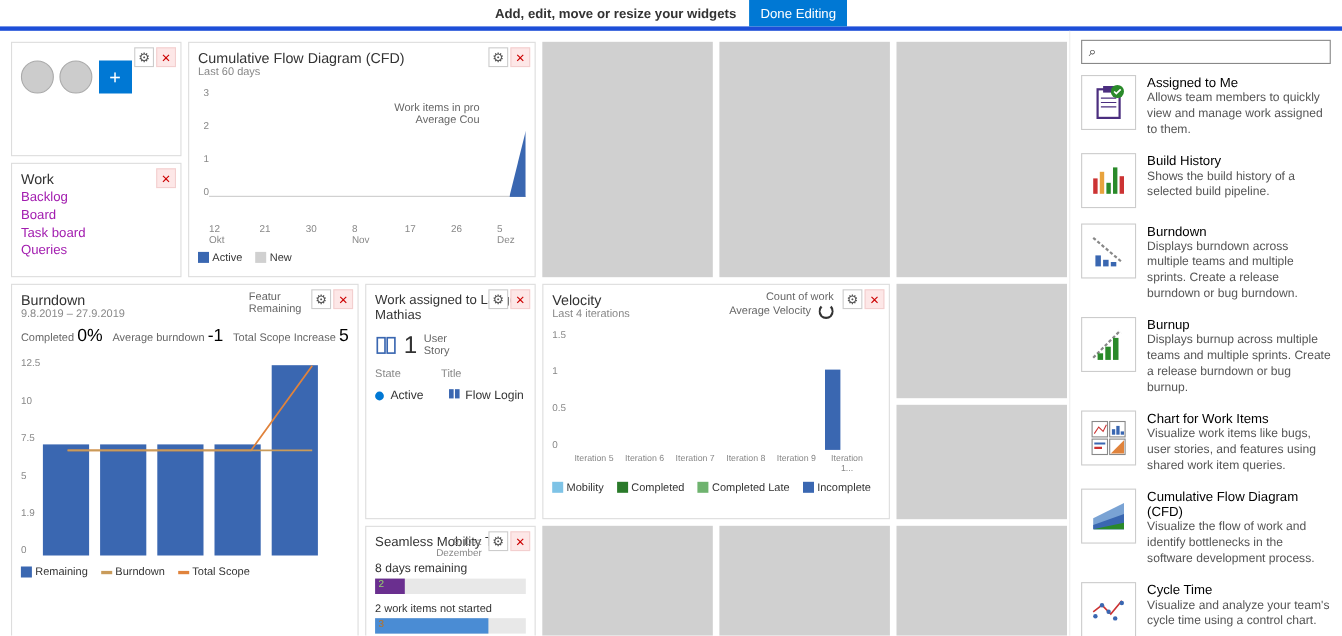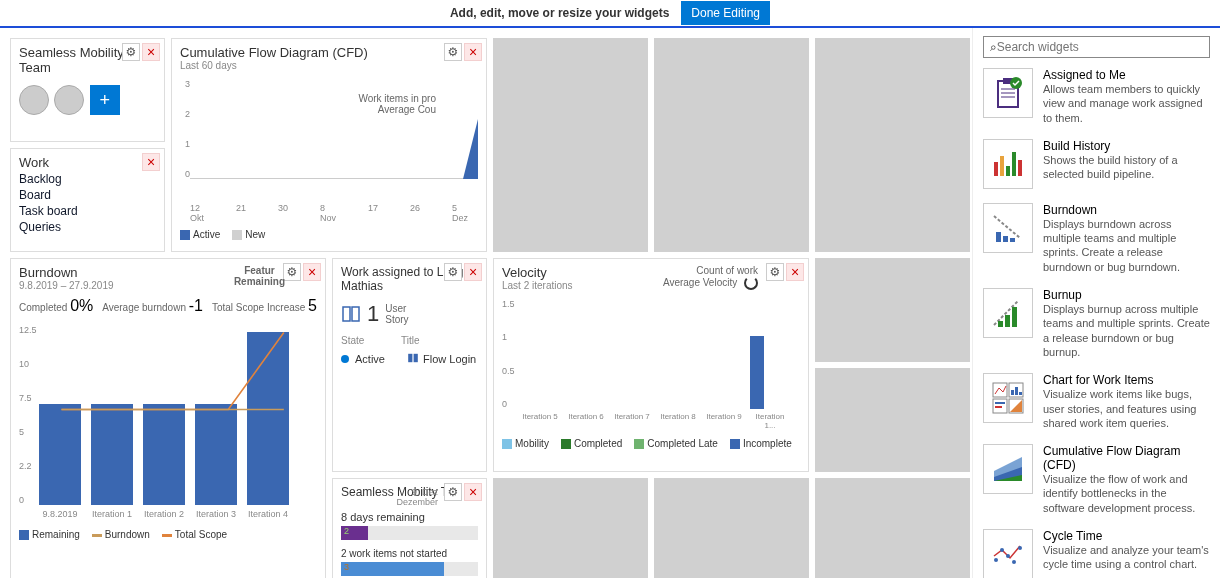--- a/index.html
+++ b/index.html
@@ -1,17 +1,17 @@
 <!DOCTYPE html>
 <html><head>
 <meta charset="utf-8">
 <style>
 * { box-sizing: border-box; margin: 0; padding: 0; font-family: "Segoe UI", Arial, sans-serif; }
 body { background: #fff; font-size: 12px; color: #333; overflow: hidden; }
-.topbar { height: 28px; display: flex; align-items: center; justify-content: center; gap: 12px; border-bottom: 2px solid #1d4ed8; }
+.topbar { height: 28px; display: flex; align-items: center; justify-content: center; gap: 12px; border-bottom: 4px solid #1d4ed8; }
 .topbar-text { font-size: 12px; font-weight: 600; }
 .done-btn { background: #0078d4; color: #fff; border: none; padding: 5px 10px; font-size: 12px; cursor: pointer; }
 .main { display: flex; height: 550px; }
 .dashboard { flex: 1; padding: 10px; overflow: hidden; position: relative; }
 .sidebar { width: 248px; border-left: 1px solid #eee; padding: 8px 10px; overflow-y: auto; }
 .sidebar h3 { font-size: 14px; font-weight: 400; margin-bottom: 6px; }
 .search-box { display: flex; align-items: center; border: 1px solid #888; padding: 3px 6px; margin-bottom: 10px; }
 .search-box input { border: none; outline: none; flex: 1; font-size: 12px; }
 .widget-item { display: flex; gap: 10px; margin-bottom: 14px; }
 .widget-icon { width: 50px; height: 50px; border: 1px solid #ccc; flex-shrink: 0; display: flex; align-items: center; justify-content: center; font-size: 24px; }
@@ -22,21 +22,21 @@
 .card { border: 1px solid #ddd; background: #fff; position: relative; padding: 6px 8px; }
 .placeholder { background: #d0d0d0; border: none; }
 .card-title { font-size: 13px; font-weight: 400; }
 .card-sub { font-size: 10px; color: #888; }
 .card-controls { position: absolute; top: 4px; right: 4px; display: flex; gap: 2px; }
 .ctrl { width: 18px; height: 18px; display: flex; align-items: center; justify-content: center; cursor: pointer; font-size: 12px; }
 .ctrl.gear { border: 1px solid #ccc; background: #fff; color: #555; }
 .ctrl.close { border: 1px solid #f3cfcf; background: #fde7e7; color: #c00; font-size: 14px; }
 .team-card .avatar { width: 30px; height: 30px; border-radius: 50%; background: #ccc; display: inline-block; border: 1px solid #aaa; margin-right: 2px; vertical-align: middle; }
 .add-avatar { width: 30px; height: 30px; background: #0078d4; color: #fff; display: inline-flex; align-items: center; justify-content: center; font-size: 18px; cursor: pointer; vertical-align: middle; }
-.links a { display: block; color: #0f172a; text-decoration: none; font-size: 12px; margin: 2px 0; }
+.links a { display: block; color: #a21caf; text-decoration: none; font-size: 12px; margin: 2px 0; }
 
 .cfd-right { position: absolute; top: 6px; right: 50px; font-size: 10px; color: #666; text-align: right; margin-top: 48px; }
 .chart-area { position: relative; height: 120px; margin: 8px 0 4px 10px; }
 .y-axis { position: absolute; left: -10px; top: 0; bottom: 20px; width: 10px; display: flex; flex-direction: column; justify-content: space-between; font-size: 9px; color: #888; text-align: right; }
 .x-axis { display: flex; justify-content: space-between; font-size: 9px; color: #888; padding: 0 10px; }
 .legend { font-size: 10px; display: flex; gap: 12px; margin-top: 6px; }
 .legend .sw { width: 10px; height: 10px; display: inline-block; margin-right: 3px; vertical-align: middle; }
 
 .burndown-stats { display: flex; justify-content: space-between; font-size: 10px; color: #666; margin: 6px 0; }
 .burndown-stats .big { font-size: 16px; color: #000; }
@@ -82,21 +82,20 @@
 
 <div class="main">
   <div class="dashboard">
     <div class="grid">
 
       <div class="card team-card" style="grid-column: span 1; grid-row: span 1;">
         <div class="card-controls">
           <div class="ctrl gear">⚙</div>
           <div class="ctrl close">×</div>
         </div>
-        <div class="card-title">Seamless Mobility Team</div>
         <div style="margin-top:10px;">
           <span class="avatar"></span>
           <span class="avatar"></span>
           <span class="add-avatar">+</span>
         </div>
       </div>
 
       <div class="card" style="grid-column: 2 / span 2; grid-row: 1 / span 2;">
         <div class="card-controls">
           <div class="ctrl gear">⚙</div>
@@ -147,53 +146,46 @@
         <a href="#">Queries</a>
       </div>
 
       <div class="card" style="grid-column:1/span 2;grid-row:3/span 3;">
         <div class="card-controls">
           <div class="ctrl gear">⚙</div>
           <div class="ctrl close">×</div>
         </div>
         <div class="card-title">Burndown</div>
         <div class="card-sub">9.8.2019 – 27.9.2019</div>
-        <div style="position:absolute;top:6px;right:40px;font-size:10px;color:#666;text-align:center;font-weight:bold;">
+        <div style="position:absolute;top:6px;right:51px;font-size:10px;color:#666;text-align:left;">
           <span>Featur</span><br><span>Remaining</span>
         </div>
         <div class="burndown-stats">
           <div><span>Completed</span> <span class="big">0%</span></div>
           <div style="text-align:right"><span>Average burndown</span> <span class="big">-1</span></div>
           <div style="text-align:right"><span>Total Scope Increase</span> <span class="big">5</span></div>
         </div>
         <div class="bar-chart">
           <div class="yax">
               <span>12.5</span>
               <span>10</span>
               <span>7.5</span>
               <span>5</span>
-              <span>2.2</span>
+              <span>1.9</span>
               <span>0</span>
             </div>
           <div class="bar" style="height:56%"></div>
           <div class="bar" style="height:56%"></div>
           <div class="bar" style="height:56%"></div>
           <div class="bar" style="height:56%"></div>
           <div class="bar" style="height:96%"></div>
           <svg class="line-overlay" viewBox="0 0 260 180" preserveAspectRatio="none">
             <polyline points="21,79 73,79 125,79 177,79 229,7" stroke="#e0833c" stroke-width="1.5" fill="none"></polyline>
             <polyline points="21,79 73,79 125,79 177,79 229,79" stroke="#c99b5a" stroke-width="1.5" fill="none"></polyline>
           </svg>
-        </div>
-        <div class="bar-labels">
-          <span>9.8.2019</span>
-            <span>Iteration 1</span>
-            <span>Iteration 2</span>
-            <span>Iteration 3</span>
-            <span>Iteration 4</span>
         </div>
         <div class="legend" style="margin-top:10px;">
           <span><span class="sw" style="background:#3a67b1"></span><span>Remaining</span></span>
           <span><span class="sw" style="background:#c99b5a;height:3px;"></span><span>Burndown</span></span>
           <span><span class="sw" style="background:#e0833c;height:3px;"></span><span>Total Scope</span></span>
         </div>
       </div>
 
       <div class="card" style="grid-column:3;grid-row:3/span 2;">
         <div class="card-controls">
@@ -227,21 +219,21 @@
           <span>Flow Login</span>
         </div>
       </div>
 
       <div class="card" style="grid-column:4/span 2;grid-row:3/span 2;">
         <div class="card-controls">
           <div class="ctrl gear">⚙</div>
           <div class="ctrl close">×</div>
         </div>
         <div class="card-title">Velocity</div>
-        <div class="card-sub">Last 2 iterations</div>
+        <div class="card-sub">Last 4 iterations</div>
         <div style="position:absolute;top:6px;right:50px;font-size:10px;color:#666;text-align:right;">
           <span>Count of work</span><br><span>Average Velocity</span>
           <span style="display:inline-block;width:14px;height:14px;border:2px solid #333;border-radius:50%;border-top-color:transparent;margin-left:4px;vertical-align:middle;"></span>
         </div>
         <div class="vel-chart">
           <div class="yax">
               <span>1.5</span>
               <span>1</span>
               <span>0.5</span>
               <span>0</span>
@@ -296,21 +288,20 @@
       <div class="card placeholder" style="grid-column:4;grid-row:5;"></div>
       <div class="card placeholder" style="grid-column:5;grid-row:5;"></div>
       <div class="card placeholder" style="grid-column:6;grid-row:5;"></div>
 
     </div>
   </div>
 
   <div class="sidebar">
     <div class="search-box">
       <span>⌕</span>
-      <input type="text" placeholder="Search widgets" style="">
     </div>
 
     <div class="widget-item">
       <div class="widget-icon">
         <svg width="36" height="36" viewBox="0 0 36 36">
             <rect x="8" y="6" width="20" height="26" fill="none" stroke="#4b2e7f" stroke-width="2"></rect>
             <rect x="13" y="3" width="10" height="6" fill="#4b2e7f"></rect>
             <circle cx="26" cy="8" r="6" fill="#2a8a2a"></circle>
             <path d="M23 8 l2 2 l4 -4" stroke="#fff" stroke-width="1.5" fill="none"></path>
             <line x1="11" y1="14" x2="25" y2="14" stroke="#4b2e7f"></line>

